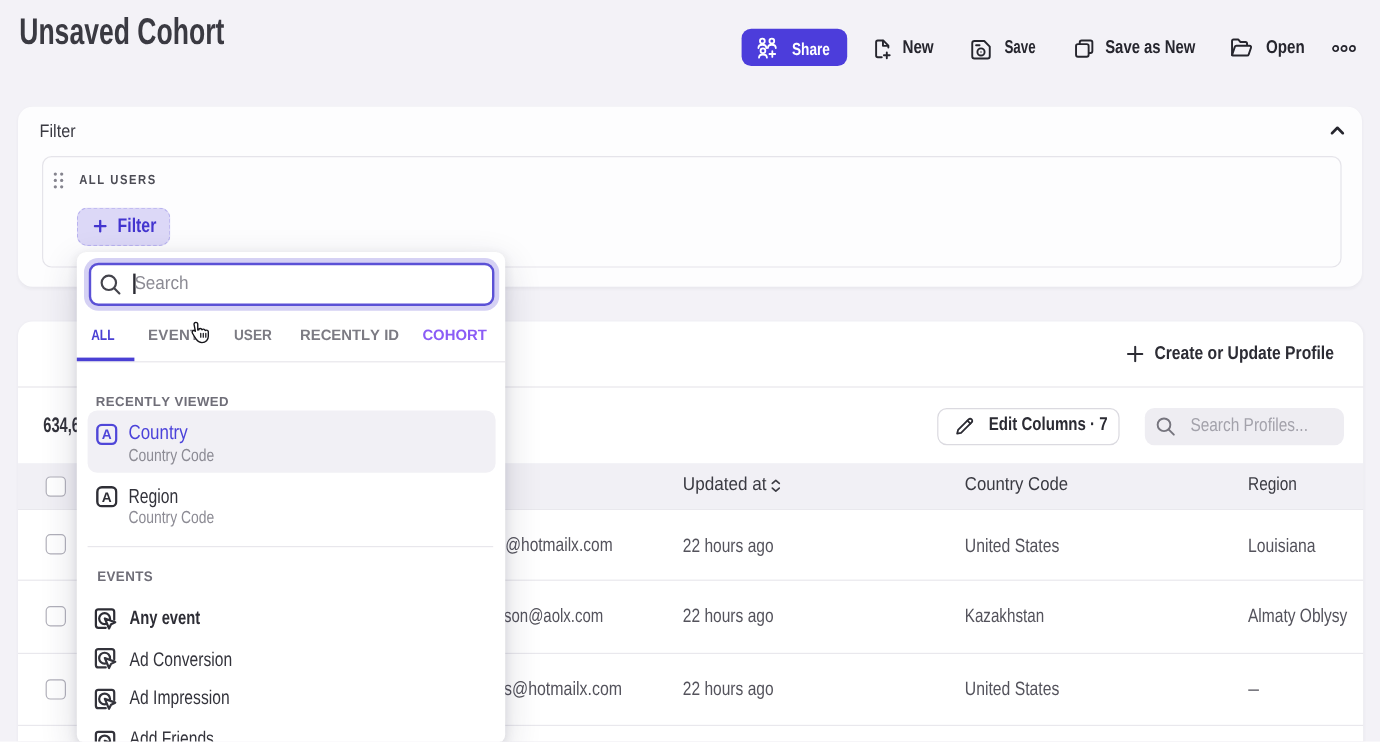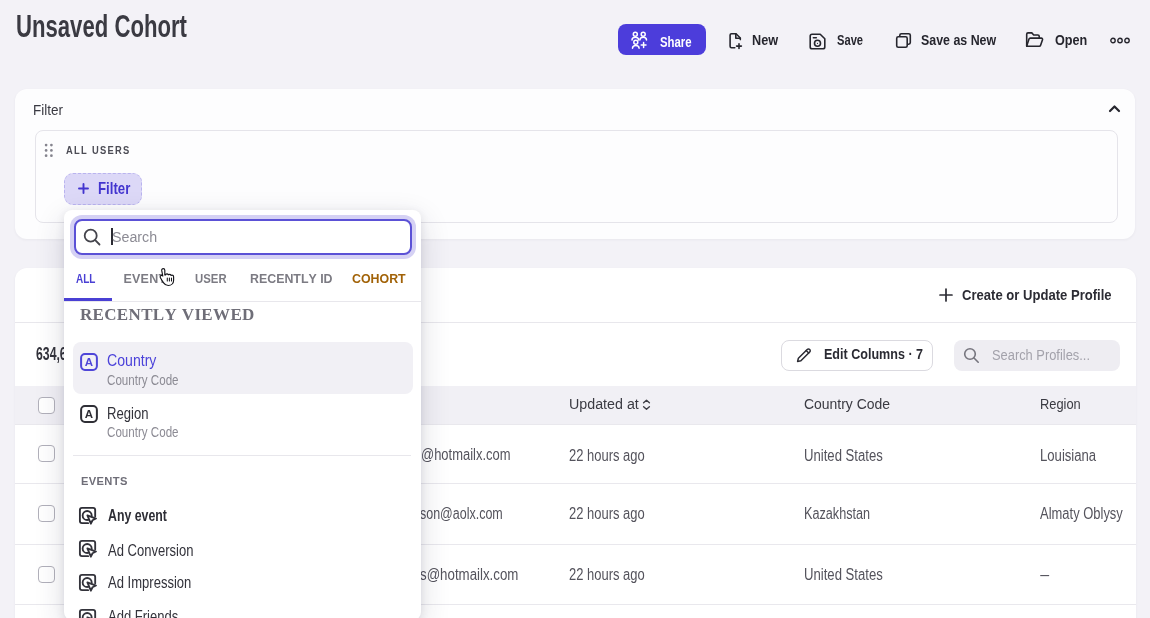--- a/index.html
+++ b/index.html
@@ -176,25 +176,25 @@
     <path d="M12.2 12.2 L16.5 16.5"></path>
   </svg>
 </div>
 <div class="abs" style="left:111px; top:227.7px; width:1.6px; height:17.5px; background:#2b2b33;"></div>
 <div class="abs" style="left:112.4px; top:229.2px; font-size:15.5px; color:#8c8b94; transform:scaleX(0.92);">Search</div>
 
 <div class="abs" style="left:76.1px; top:272.7px; font-size:12.5px; font-weight:700; color:#4a40d4; transform:scaleX(0.80);">ALL</div>
 <div class="abs" style="left:123.4px; top:272.7px; font-size:12.5px; font-weight:700; letter-spacing:0.25px; color:#7c7b83;">EVENT</div>
 <div class="abs" style="left:194.7px; top:272.7px; font-size:12.5px; font-weight:700; color:#7c7b83; transform:scaleX(0.91);">USER</div>
 <div class="abs" style="left:250.3px; top:272.7px; font-size:12.5px; font-weight:700; color:#7c7b83; transform:scaleX(0.99);">RECENTLY ID</div>
-<div class="abs" style="left:352.3px; top:272.7px; font-size:12.5px; font-weight:700; color:#a16207; transform:scaleX(0.99);text-align:right;">COHORT</div>
+<div class="abs" style="left:352.3px; top:272.7px; font-size:12.5px; font-weight:700; color:#8b5cf6; transform:scaleX(0.99);text-align:right;">COHORT</div>
 <div class="abs" style="left:64px; top:300.5px; width:356.5px; height:1px; background:#e8e7ec;"></div>
 <div class="abs" style="left:64px; top:297.5px; width:47.5px; height:3.5px; background:#4a40d4;"></div>
 
-<div class="abs" style="left:79.9px; top:306px; font-size:17px; font-weight:700; letter-spacing:0.35px; color:#6f6e78;font-family:Liberation Serif, serif;">RECENTLY VIEWED</div>
+<div class="abs" style="left:79.9px; top:330px; font-size:11px; font-weight:700; letter-spacing:0.35px; color:#6f6e78;">RECENTLY VIEWED</div>
 
 <div class="abs" style="left:72.9px; top:341.8px; width:340px; height:52.5px; border-radius:8px; background:#f1f0f5;"></div>
 
 <div class="abs" style="left:79.5px; top:352.8px;">
   <svg width="18" height="18" viewBox="0 0 18 18" fill="none">
     <rect x="1.1" y="1.1" width="15.8" height="15.8" rx="3.8" stroke="#4f46d8" stroke-width="2"></rect>
     <text x="9" y="13.1" text-anchor="middle" font-family="Liberation Sans" font-size="11.5" font-weight="bold" fill="#4f46d8" transform="scale(1,1)">A</text>
   </svg>
 </div>
 <div class="abs" style="left:107px; top:351.6px; font-size:17px; color:#4b42da; transform:scaleX(0.83);">Country</div>

